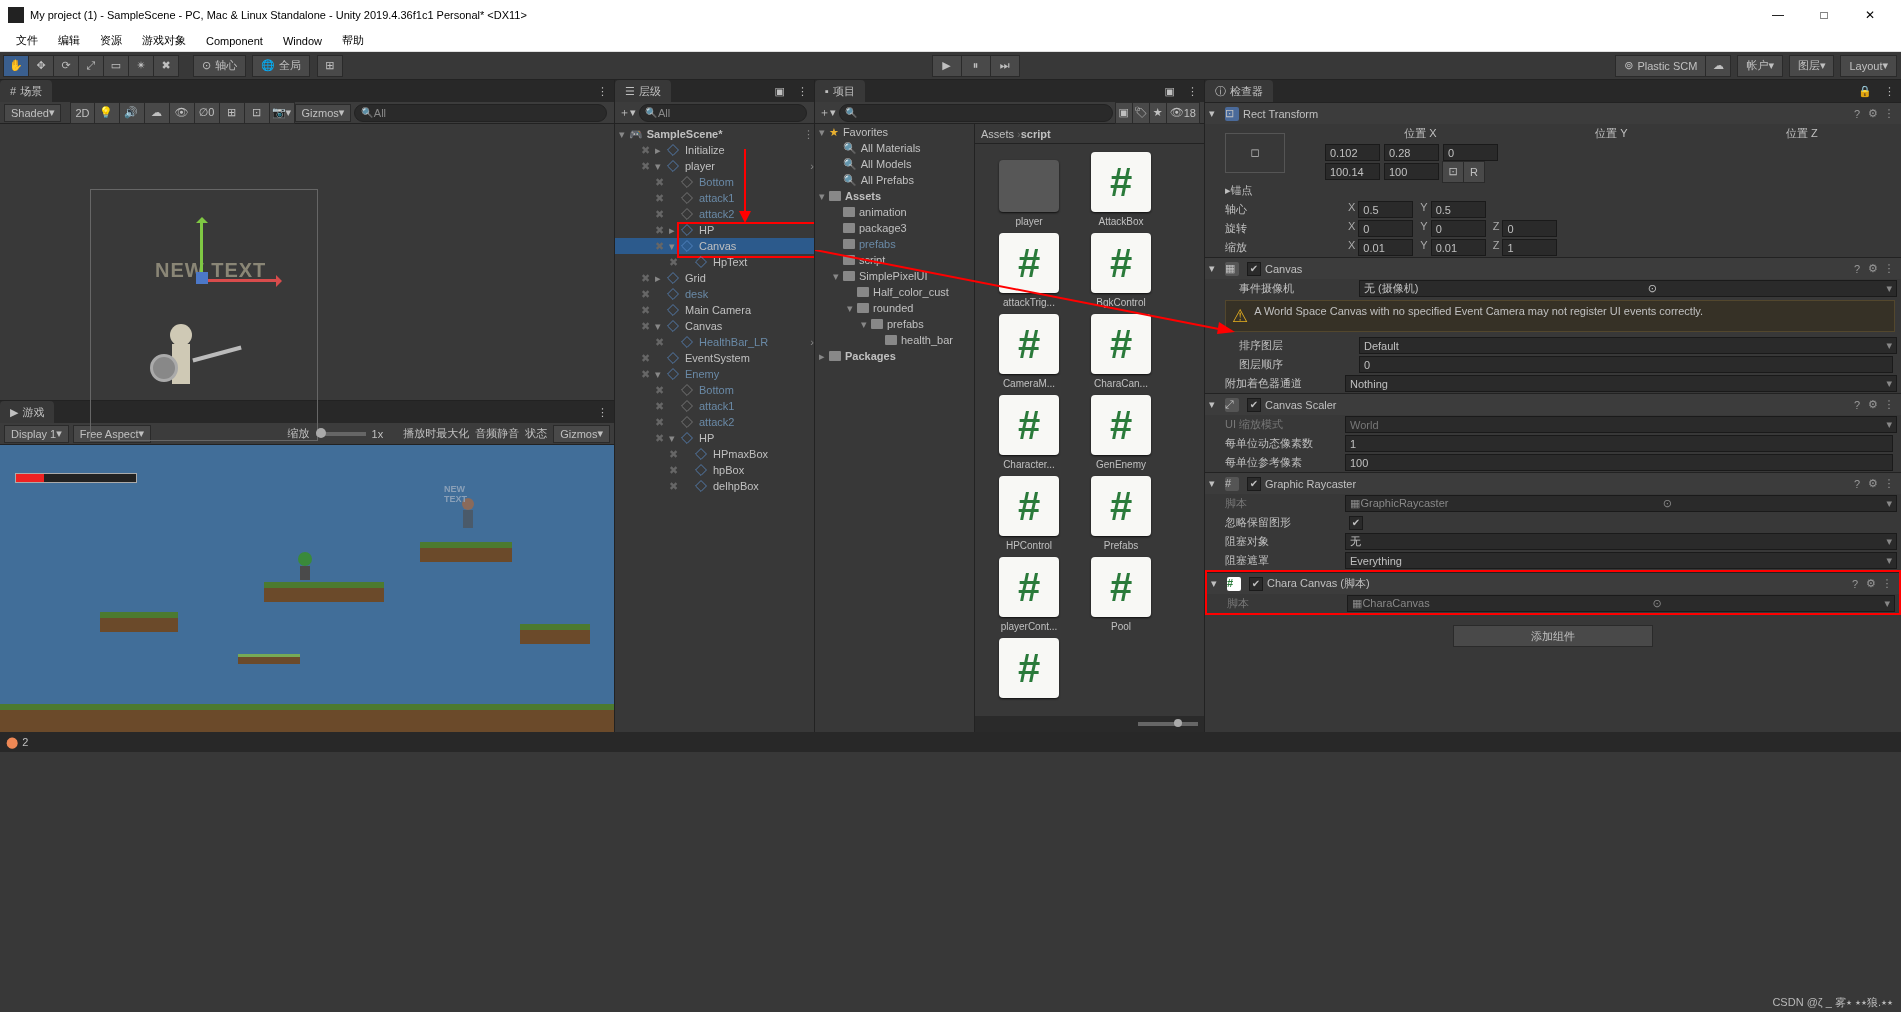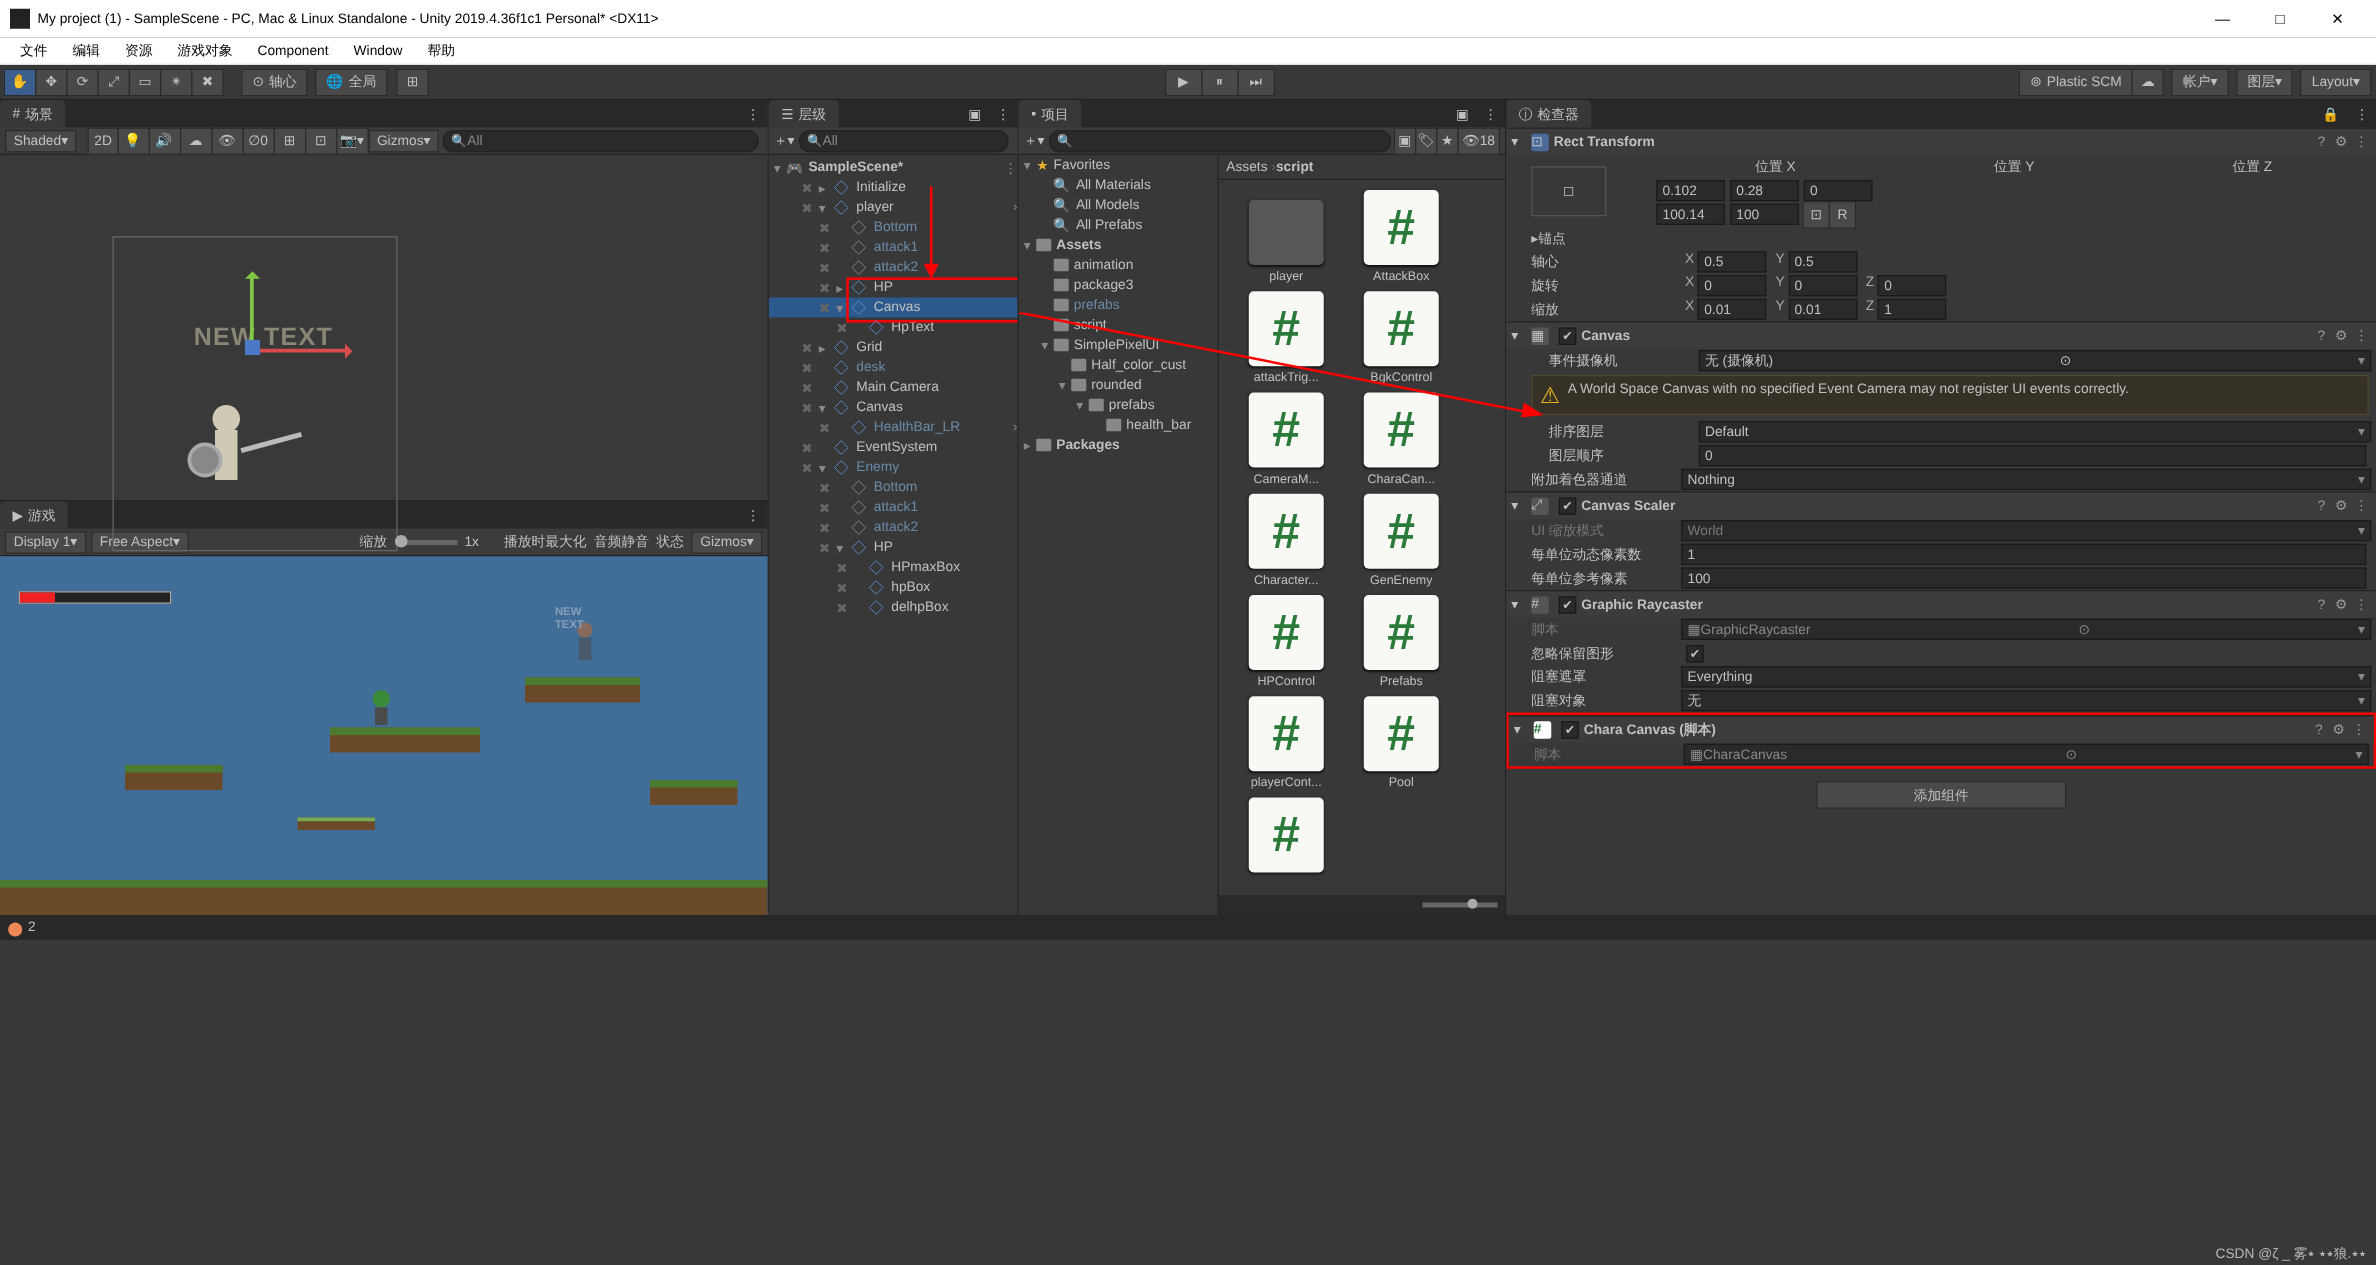--- a/index.html
+++ b/index.html
@@ -64,21 +64,21 @@
     .folder-row .star{color:#e8b030;margin-right:4px;}
     .file-item{width:92px;display:flex;flex-direction:column;align-items:center;margin-bottom:6px;}
     .file-box{width:60px;height:60px;background:#f8f8f5;border-radius:4px;display:flex;align-items:center;justify-content:center;color:#2a7a3a;font-size:40px;font-weight:bold; box-shadow:0 1px 2px #111;}
     .file-folder{width:60px;height:52px;margin-top:8px;background:#575757;border-radius:4px; box-shadow:0 1px 2px #111;}
     .file-label{font-size:10px;margin-top:4px;max-width:80px;overflow:hidden;text-overflow:ellipsis;white-space:nowrap;}
 
     .insp-scroll{flex:1;overflow:hidden;}
     .comp-hdr{background:#3c3c3c;height:22px;display:flex;align-items:center;padding:0 4px;border-top:1px solid #222;}
     .comp-hdr .arrow{width:12px;}
     .comp-hdr .cicon{width:14px;height:14px;background:#4a6a9a;margin:0 4px;border-radius:2px;}
-    .comp-hdr .title{font-weight:bold;flex:1;}
+    .comp-hdr .title{font-weight:normal;flex:1;}
     .comp-hdr .rbtn{width:16px;text-align:center;color:#999;}
     .prop-row{display:flex;align-items:center;height:19px;padding:0 4px 0 20px;}
     .prop-row .label{width:120px;font-size:11px;}
     .prop-row input, .prop-row .combo{background:#2a2a2a;border:1px solid #1a1a1a;color:#c0c0c0;height:17px;padding:0 4px;font-size:11px;}
     .prop-row input{width:55px;margin-right:4px;}
     .prop-row .combo{flex:1;display:flex;align-items:center;justify-content:space-between;}
     .prop-row .combo::after{content:"▾";color:#888;}
     .xyz{display:flex;flex:1;}
     .xyz span{margin:0 3px;color:#aaa;}
     .warn-box{background:#363126;border:1px solid #53472d;margin:2px 6px 4px 20px;padding:4px 6px;display:flex;font-size:10px;}
@@ -706,29 +706,29 @@
           <div class="combo" style="color:#888;">
             <span>▦<span>GraphicRaycaster</span></span>
             <span>⊙</span>
           </div>
         </div>
       <div class="prop-row">
           <span class="label">忽略保留图形</span>
           <span class="chkbox">✔</span>
         </div>
       <div class="prop-row">
+          <span class="label">阻塞对象</span>
+          <div class="combo">
+            <span>无</span>
+          </div>
+        </div>
+      <div class="prop-row">
           <span class="label">阻塞遮罩</span>
           <div class="combo">
             <span>Everything</span>
-          </div>
-        </div>
-      <div class="prop-row">
-          <span class="label">阻塞对象</span>
-          <div class="combo">
-            <span>无</span>
           </div>
         </div>
 
       <div class="redbox" style="margin:0;border-width:2px;">
       <div class="comp-hdr">
             <span class="arrow">▾</span>
             <span class="cicon" style="background:#fff;color:#2a7a3a;font-weight:bold;">#</span>
             <span class="chkbox">✔</span>
             <span class="title">Chara Canvas   (脚本)</span>
             <span class="rbtn">?</span>

